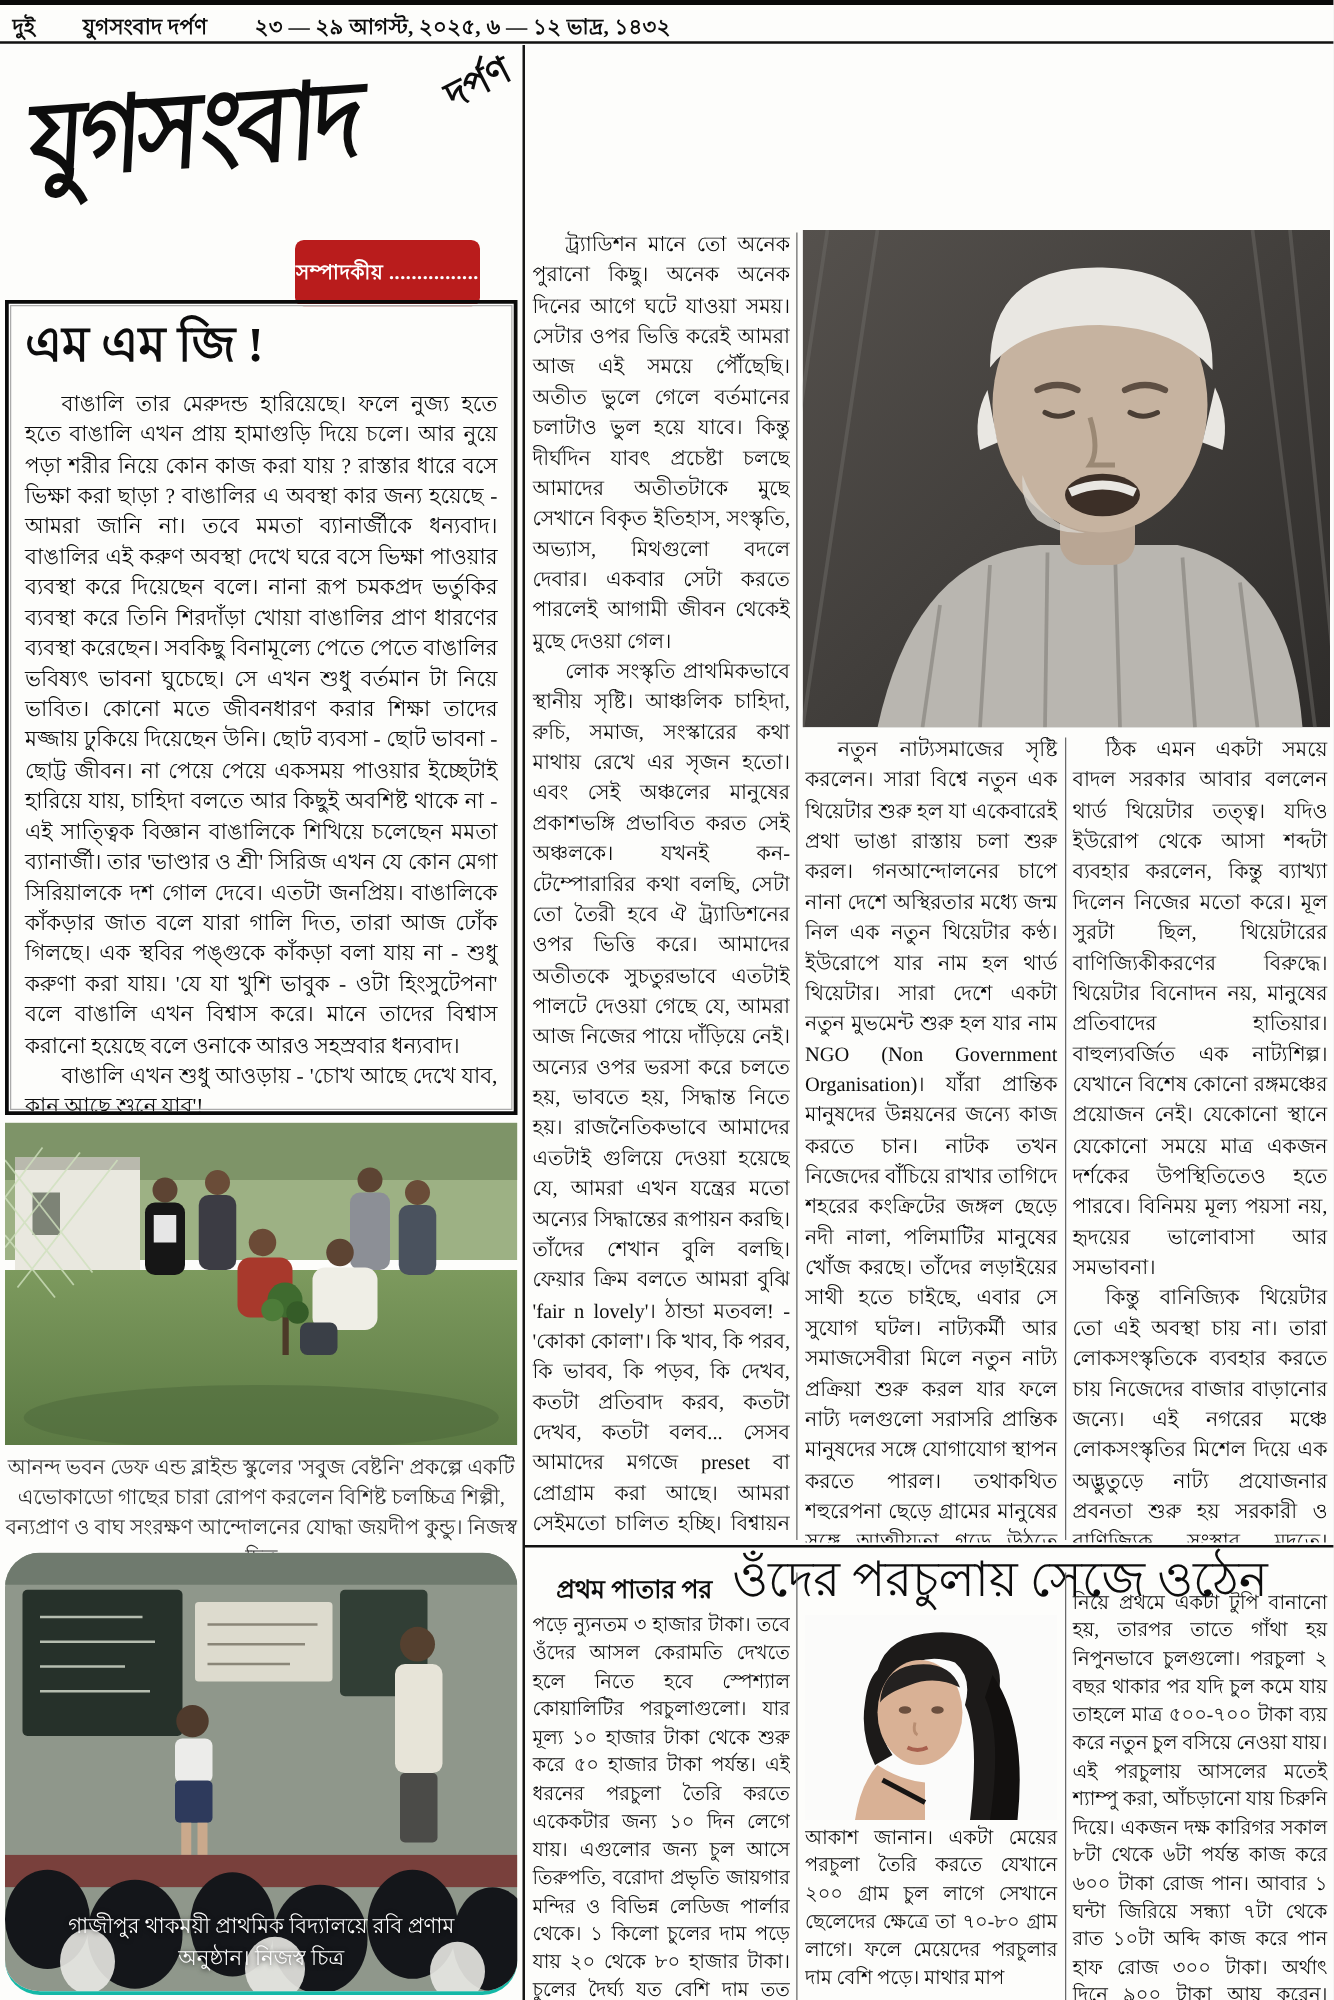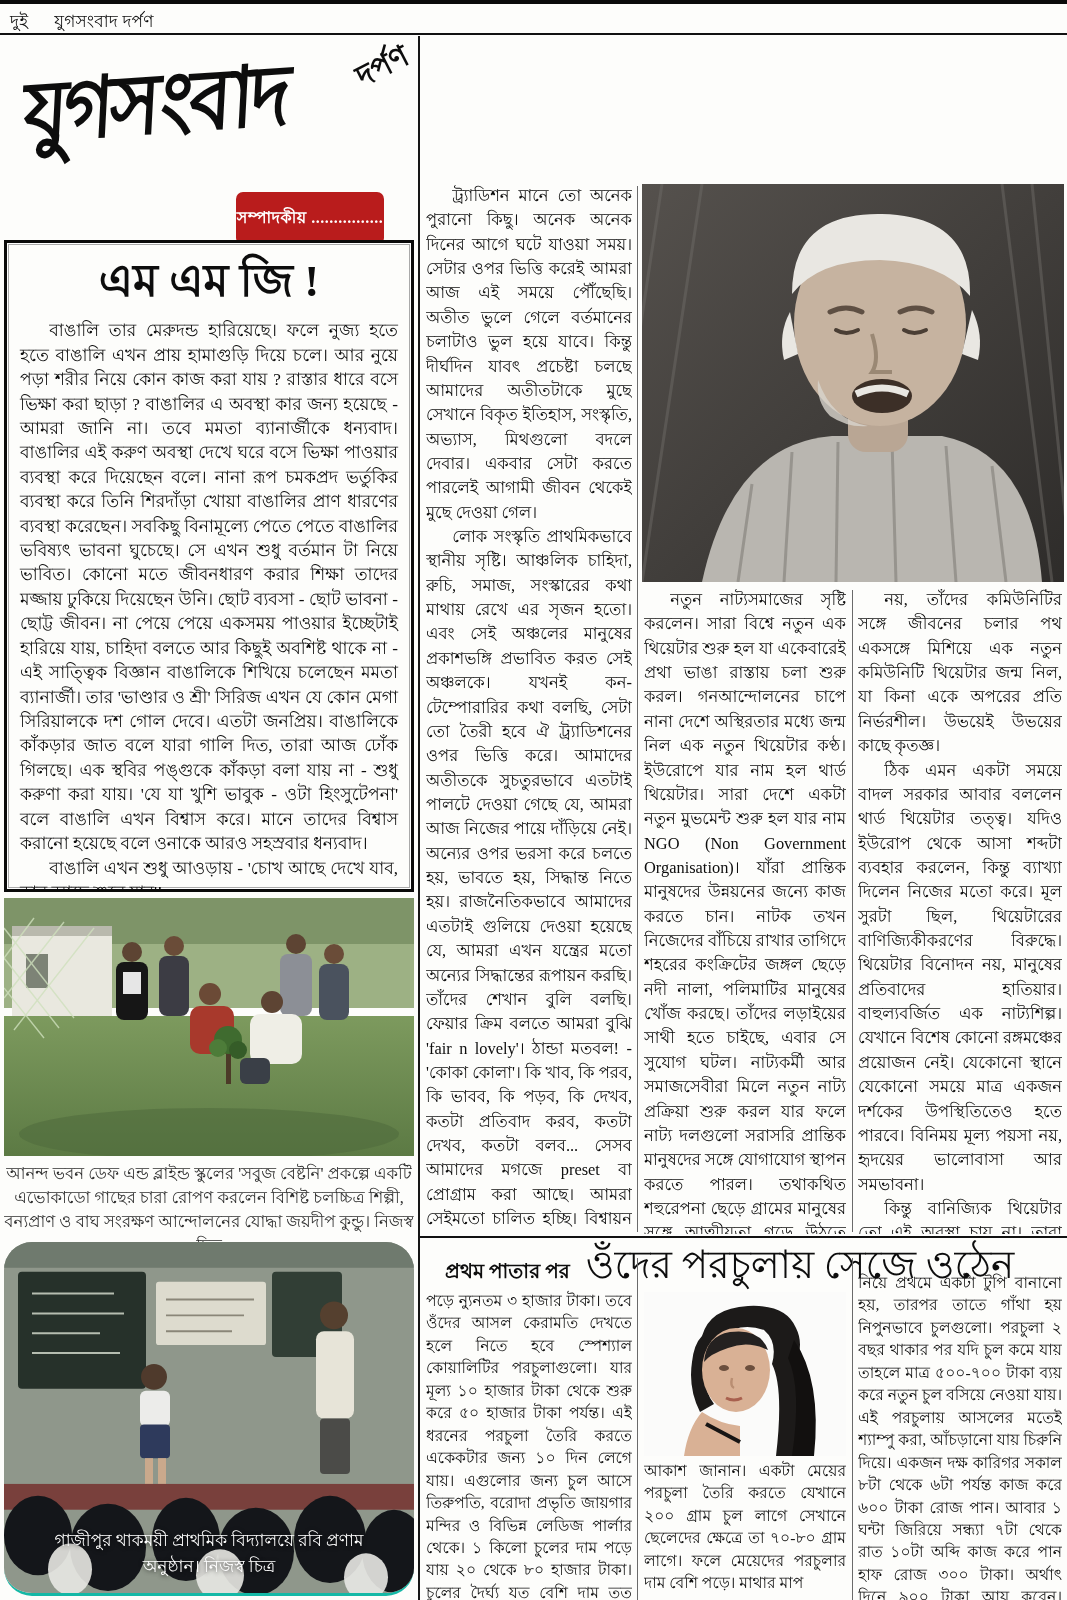--- a/index.html
+++ b/index.html
@@ -4,22 +4,22 @@
 <style>
   * { margin:0; padding:0; box-sizing:border-box; }
   html,body { background:#e9e9e6; }
   .page {
     position:relative; width:1067px; height:1600px; margin:0 auto;
     background:#fdfdfb; color:#0d0d0d; overflow:hidden;
     font-family:"Liberation Serif","DejaVu Serif",serif;
   }
   
   .topline { position:absolute; left:0; top:0; width:1067px; height:4px; background:#0a0a0a; }
-  .pagehead { position:absolute; left:10px; top:8px; width:1050px; display:flex; gap:26px; align-items:baseline;
-              font-weight:normal; font-size:17px; letter-spacing:.2px; }
+  .pagehead { position:absolute; left:10px; top:8px; width:1050px; display:flex; gap:38px; align-items:baseline;
+              font-weight:bold; font-size:17px; letter-spacing:.2px; }
   .headrule { position:absolute; left:0; top:33px; width:1067px; height:2px; background:#111; }
   .vdivider { position:absolute; left:418px; top:36px; width:2px; height:1564px; background:#161616; }
 
   
   .masthead { position:absolute; left:6px; top:44px; width:408px; height:150px; }
   .masthead-title {
     position:absolute; left:14px; top:18px; font-family:"DejaVu Sans","Liberation Sans",sans-serif;
     font-size:76px; font-weight:900; letter-spacing:-4px; white-space:nowrap;
     transform:skewX(-7deg) rotate(-4deg) scaleY(1.12); transform-origin:left bottom;
   }
@@ -32,21 +32,21 @@
     border-radius:7px; display:flex; align-items:center; justify-content:center;
     font-size:16px; font-weight:bold; letter-spacing:.5px;
   }
 
   
   .editorial-box {
     position:absolute; left:4px; top:240px; width:410px; height:652px;
     border:3px solid #0a0a0a; box-shadow:inset 0 0 0 1px #fff, inset 0 0 0 2px #aaa;
     padding:10px 13px 8px 13px; overflow:hidden;
   }
-  .editorial-title { text-align:center; font-size:45px; font-weight:bold; line-height:1.25; margin-bottom:10px; }
+  .editorial-title { text-align:left; font-size:39px; font-weight:bold; line-height:1.25; margin-bottom:10px; }
   .ed-para { font-size:17.2px; line-height:1.42; text-align:justify; text-indent:1.7em; }
 
   
   .photo { position:absolute; overflow:hidden; }
   .photo svg { display:block; width:100%; height:100%; }
   .photo1 { left:4px; top:898px; width:410px; height:258px; }
   .caption1 { position:absolute; left:4px; top:1162px; width:410px; text-align:center;
               font-size:16.5px; line-height:1.45; color:#2e2e2e; }
   .photo2 { left:4px; top:1242px; width:410px; height:354px; border-bottom:3px solid #14b8a6;border-radius:28px; }
   .photo2-caption { position:absolute; left:0; bottom:14px; width:100%; text-align:center; color:#fff;
@@ -85,20 +85,21 @@
 </head>
 <body>
 
 <div class="page">
 
   <div class="topline"></div>
 
   <header class="pagehead">
     <span>দুই</span>
     <span>যুগসংবাদ দর্পণ</span>
+    <span>২৩ — ২৯ আগস্ট, ২০২৫, ৬ — ১২ ভাদ্র, ১৪৩২</span>
   </header>
   <div class="headrule"></div>
   <div class="vdivider"></div>
 
   <div class="masthead">
     <div class="masthead-title">যুগসংবাদ</div>
     <div class="masthead-sub">দর্পণ</div>
   </div>
   <div class="section-badge">সম্পাদকীয় ................</div>
 
@@ -256,21 +257,20 @@
       <path d="M176 196 Q190 236 226 242 Q206 244 188 232 Q174 218 176 196 Z" fill="#d8d4cd" opacity=".8"></path>
     </svg>
   </figure>
 
   <section class="acol col2">
     <p>নতুন নাট্যসমাজের সৃষ্টি করলেন। সারা বিশ্বে নতুন এক থিয়েটার শুরু হল যা একেবারেই প্রথা ভাঙা রাস্তায় চলা শুরু করল। গনআন্দোলনের চাপে নানা দেশে অস্থিরতার মধ্যে জন্ম নিল এক নতুন থিয়েটার কণ্ঠ। ইউরোপে যার নাম হল থার্ড থিয়েটার। সারা দেশে একটা নতুন মুভমেন্ট শুরু হল যার নাম NGO (Non Government Organisation)। যাঁরা প্রান্তিক মানুষদের উন্নয়নের জন্যে কাজ করতে চান। নাটক তখন নিজেদের বাঁচিয়ে রাখার তাগিদে শহরের কংক্রিটের জঙ্গল ছেড়ে নদী নালা, পলিমাটির মানুষের খোঁজ করছে। তাঁদের লড়াইয়ের সাথী হতে চাইছে, এবার সে সুযোগ ঘটল। নাট্যকর্মী আর সমাজসেবীরা মিলে নতুন নাট্য প্রক্রিয়া শুরু করল যার ফলে নাট্য দলগুলো সরাসরি প্রান্তিক মানুষদের সঙ্গে যোগাযোগ স্থাপন করতে পারল। তথাকথিত শহুরেপনা ছেড়ে গ্রামের মানুষের সঙ্গে আত্মীয়তা গড়ে উঠতে থাকল। শহর তার কোনো খোঁজও পেল না।</p>
 
   </section>
 
   <section class="acol col3">
-    <p>নয়, তাঁদের কমিউনিটির সঙ্গে জীবনের চলার পথ একসঙ্গে মিশিয়ে এক নতুন কমিউনিটি থিয়েটার জন্ম নিল, যা কিনা একে অপরের প্রতি নির্ভরশীল। উভয়েই উভয়ের কাছে কৃতজ্ঞ।</p>
     <p>ঠিক এমন একটা সময়ে বাদল সরকার আবার বললেন থার্ড থিয়েটার তত্ত্ব। যদিও ইউরোপ থেকে আসা শব্দটা ব্যবহার করলেন, কিন্তু ব্যাখ্যা দিলেন নিজের মতো করে। মূল সুরটা ছিল, থিয়েটারের বাণিজ্যিকীকরণের বিরুদ্ধে। থিয়েটার বিনোদন নয়, মানুষের প্রতিবাদের হাতিয়ার। বাহুল্যবর্জিত এক নাট্যশিল্প। যেখানে বিশেষ কোনো রঙ্গমঞ্চের প্রয়োজন নেই। যেকোনো স্থানে যেকোনো সময়ে মাত্র একজন দর্শকের উপস্থিতিতেও হতে পারবে। বিনিময় মূল্য পয়সা নয়, হৃদয়ের ভালোবাসা আর সমভাবনা।</p>
     <p>কিন্তু বানিজ্যিক থিয়েটার তো এই অবস্থা চায় না। তারা লোকসংস্কৃতিকে ব্যবহার করতে চায় নিজেদের বাজার বাড়ানোর জন্যে। এই নগরের মঞ্চে লোকসংস্কৃতির মিশেল দিয়ে এক অদ্ভুতুড়ে নাট্য প্রযোজনার প্রবনতা শুরু হয় সরকারী ও বাণিজ্যিক সংস্থার মদতে। এখানে লোকনাট্যকে....</p>
 
   </section>
 
   <div class="bottomrule"></div>
   <div class="kicker">প্রথম পাতার পর</div>
   <h2 class="bottom-headline">ওঁদের পরচুলায় সেজে ওঠেন</h2>
 
   <div class="colrule cr3"></div>

